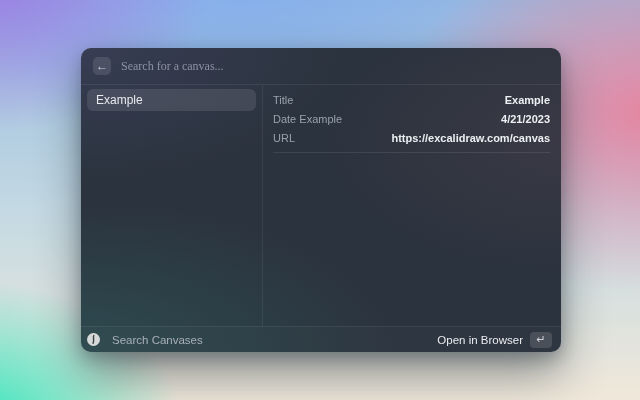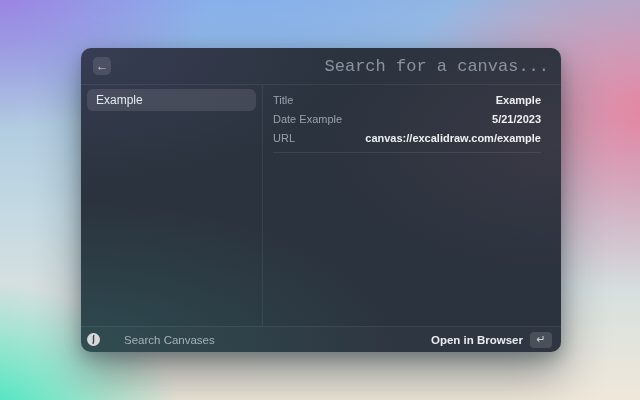--- a/index.html
+++ b/index.html
@@ -46,21 +46,21 @@
   .back-btn {
     width: 18px; height: 18px; flex: 0 0 18px;
     border: none; border-radius: 5px;
     background: rgba(255,255,255,0.11);
     color: #cdd3da; font-size: 12px; line-height: 1;
     display: flex; align-items: center; justify-content: center;
     cursor: pointer; font-family: inherit;
   }
   .search-input {
     flex: 1; border: none; outline: none; background: transparent;
-    color: #e2e6ea; font-size: 17px; font-family: Liberation Mono, monospace; text-align: right;
+    color: #e2e6ea; font-size: 12px; font-family: Liberation Serif, serif;
   }
   .search-input::placeholder { color: #8b93a1; }
 
   
   .main { flex: 1; display: flex; min-height: 0; }
   .sidebar {
     width: 182px; flex: 0 0 182px;
     border-right: 1px solid rgba(255,255,255,0.07);
     padding: 4px 6px;
   }
@@ -68,21 +68,21 @@
     height: 22px; border-radius: 6px;
     display: flex; align-items: center;
     padding: 0 9px;
     font-size: 12px; color: #e7eaee;
     cursor: pointer;
   }
   .list-item.selected { background: rgba(255,255,255,0.10); }
 
   .details {
     flex: 1; min-width: 0;
-    padding: 5px 20px 0 10px;
+    padding: 5px 11px 0 10px;
     font-size: 11px;
     text-align: right;
   }
   .detail-row {
     height: 19px;
     display: flex; align-items: center; justify-content: space-between;
     gap: 12px;
   }
   .detail-label { color: #99a2ac; white-space: nowrap; }
   .detail-value { color: #edf0f2; font-weight: 600; white-space: nowrap; overflow: hidden; text-overflow: ellipsis; }
@@ -90,27 +90,27 @@
     border: none; border-top: 1px solid rgba(255,255,255,0.09);
     margin: 5px 0 4px 0;
   }
 
   
   .footer {
     height: 26px; flex: 0 0 26px;
     border-top: 1px solid rgba(255,255,255,0.07);
     background: rgba(255,255,255,0.015);
     display: flex; align-items: center;
-    padding: 0 9px 0 6px; gap: 24px;
+    padding: 0 9px 0 6px; gap: 12px;
     font-size: 11.5px;
   }
   .cmd-icon { width: 13px; height: 13px; flex: 0 0 13px; display: flex; }
   .cmd-label { color: #a9b0b8; }
   .footer-right { margin-left: auto; display: flex; align-items: center; gap: 7px; cursor: pointer; }
-  .action-label { color: #eaedf0; font-weight: 700; margin-left: 16px; }
+  .action-label { color: #eaedf0; font-weight: 400; margin-left: 16px; }
   .key-badge {
     min-width: 22px; height: 16px; padding: 0 4px;
     border-radius: 4px;
     background: rgba(255,255,255,0.13);
     color: #ced3d9; font-size: 11px; line-height: 1;
     display: flex; align-items: center; justify-content: center;
   }
 </style>
 </head>
 <body>
@@ -131,25 +131,25 @@
         <div class="list-item selected">Example</div>
       </div>
 
       <div class="details">
         <div class="detail-row">
           <span class="detail-label">Title</span>
           <span class="detail-value">Example</span>
         </div>
         <div class="detail-row">
           <span class="detail-label">Date Example</span>
-          <span class="detail-value">5/21/2023</span>
+          <span class="detail-value">4/21/2023</span>
         </div>
         <div class="detail-row">
           <span class="detail-label">URL</span>
-          <span class="detail-value">canvas://excalidraw.com/example</span>
+          <span class="detail-value">https://excalidraw.com/canvas</span>
         </div>
         <hr class="detail-divider">
       </div>
 
     </div>
 
     <div class="footer">
       <span class="cmd-icon">
         <svg width="13" height="13" viewBox="0 0 13 13">
           <circle cx="6.5" cy="6.5" r="6.5" fill="#d7d9d8"></circle>

